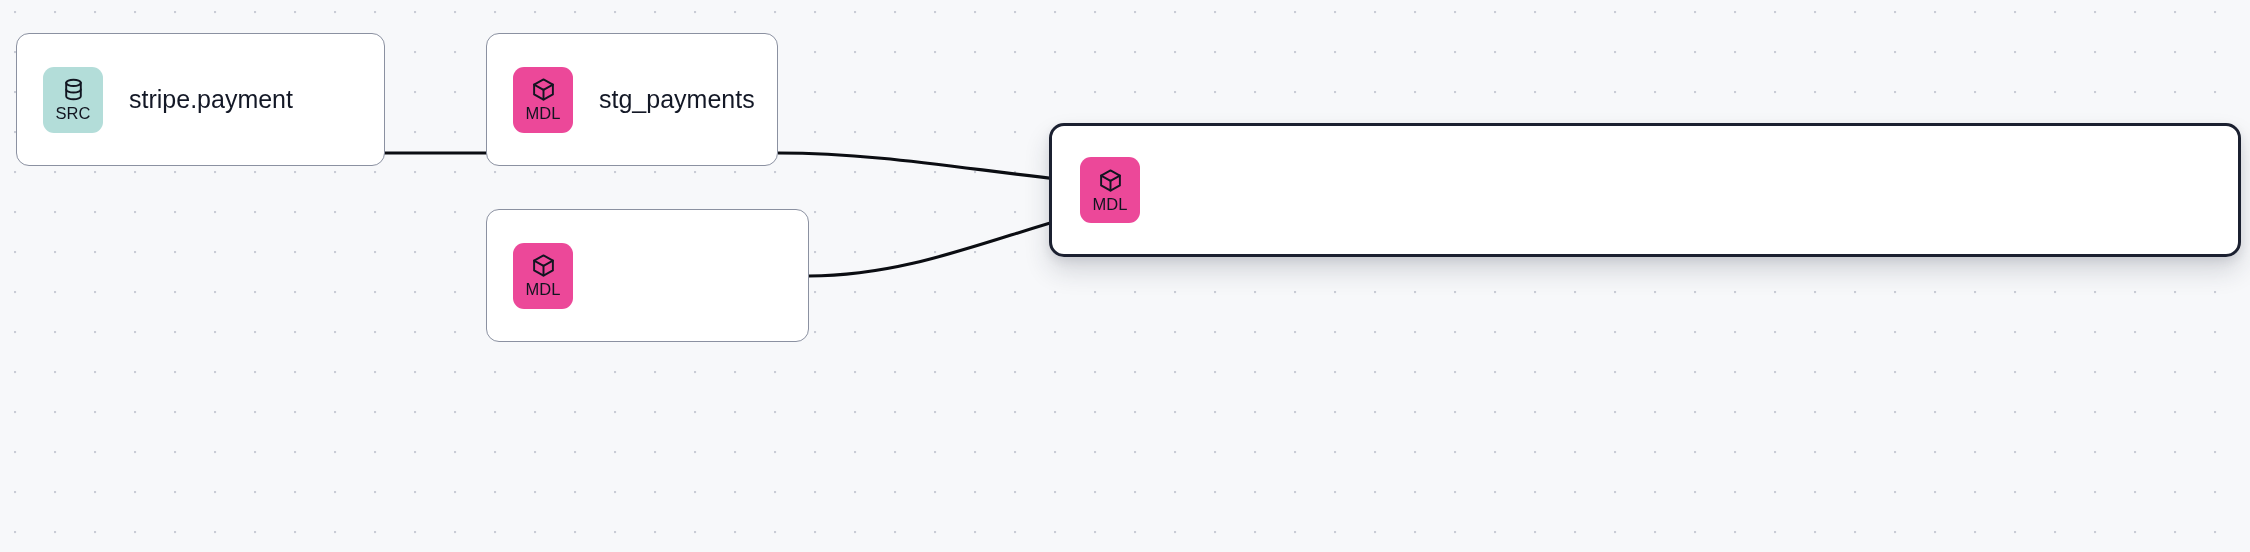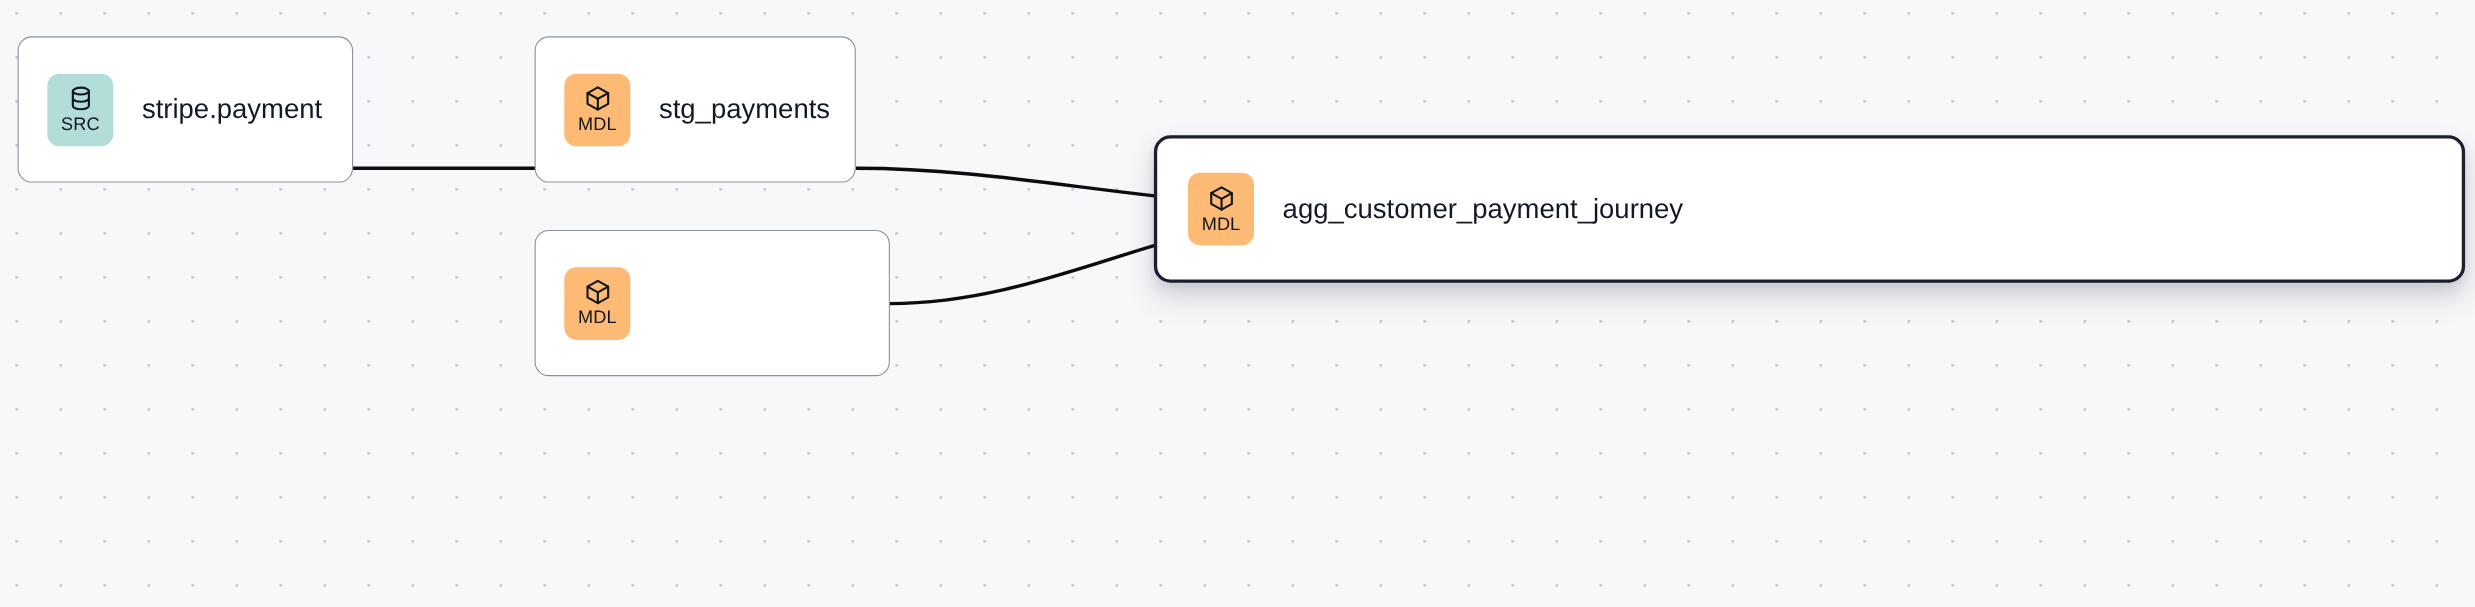--- a/index.html
+++ b/index.html
@@ -67,21 +67,21 @@
     width: 60px;
     height: 66px;
     border-radius: 11px;
     display: flex;
     flex-direction: column;
     align-items: center;
     justify-content: center;
     gap: 1px;
   }
   .badge.src { background: #b3ddd9; }
-  .badge.mdl { background: #fdba74; }
+  .badge.mdl { background: #ec4899; }
 
   .badge svg {
     display: block;
     width: 25px;
     height: 25px;
   }
   .badge-label {
     font-size: 16.5px;
     line-height: 1;
     color: #111520;
@@ -112,21 +112,21 @@
     white-space: nowrap;
   }
   .node-sub svg {
     display: block;
     width: 17px;
     height: 17px;
     flex: 0 0 auto;
   }
 
   
-  #node-stripe-payment { left: 16px;   top: 33px;  width: 305px; height: 133px; }
+  #node-stripe-payment { left: 16px;   top: 33px;  width: 369px; height: 133px; }
   #node-stg-payments   { left: 486px;  top: 33px;  width: 292px; height: 133px; }
   #node-fct-orders     { left: 486px;  top: 209px; width: 323px; height: 133px; }
   #node-agg-journey    { left: 1049px; top: 123px; width: 1192px; height: 134px; padding-left: 28px; }
 </style>
 </head>
 <body>
 
 <div id="canvas">
 
   <svg id="edges" viewBox="0 0 2250 552" preserveAspectRatio="none">
@@ -181,18 +181,15 @@
 
   <div class="node selected" id="node-agg-journey">
     <div class="badge mdl">
       <svg viewBox="0 0 24 24" fill="none" stroke="#111520" stroke-width="1.85" stroke-linecap="round" stroke-linejoin="round">
         <path d="M12 2.3 L21 7.3 V16.7 L12 21.7 L3 16.7 V7.3 Z"></path>
         <path d="M3 7.3 L12 12.3 L21 7.3"></path>
         <path d="M12 12.3 V21.7"></path>
       </svg>
       <span class="badge-label">MDL</span>
     </div>
-    <div class="node-text">
-      <span class="node-title">agg_customer_payment_journey</span>
-    </div>
   </div>
 
 </div>
 
 </body></html>

